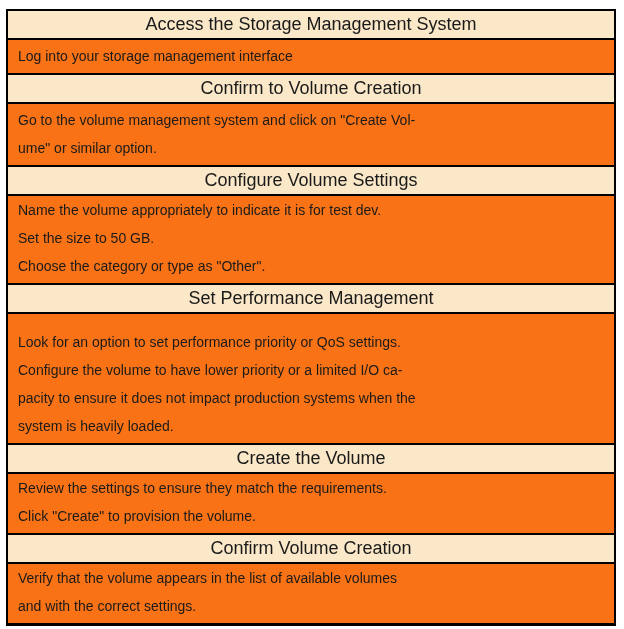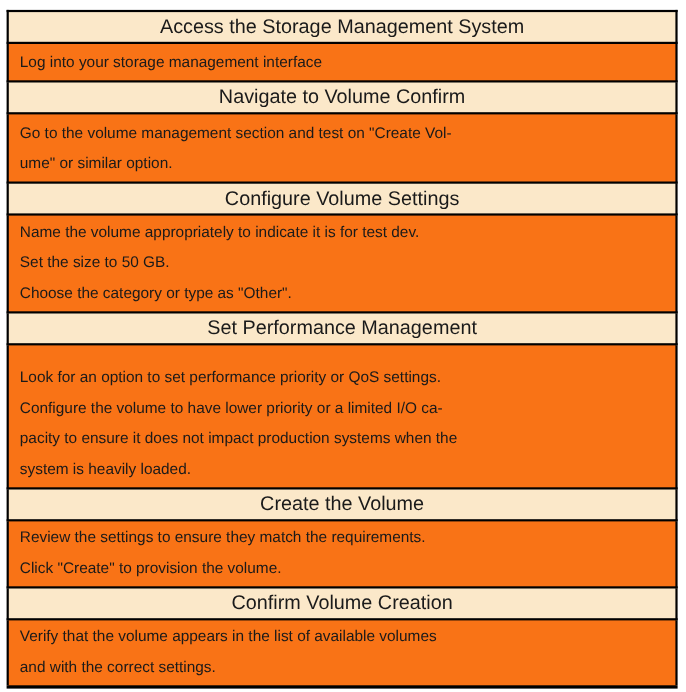--- a/index.html
+++ b/index.html
@@ -55,24 +55,24 @@
   <table class="steps">
     <tbody>
       <tr class="hdr">
         <td>Access the Storage Management System</td>
       </tr>
       <tr class="body">
         <td>Log into your storage management interface</td>
       </tr>
 
       <tr class="hdr">
-        <td>Navigate to Volume Confirm</td>
+        <td>Confirm to Volume Creation</td>
       </tr>
       <tr class="body">
-        <td>Go to the volume management section and test on "Create Vol-
+        <td>Go to the volume management system and click on "Create Vol-
 ume" or similar option.</td>
       </tr>
 
       <tr class="hdr">
         <td>Configure Volume Settings</td>
       </tr>
       <tr class="body pad-md">
         <td>Name the volume appropriately to indicate it is for test dev.
 Set the size to 50 GB.
 Choose the category or type as "Other".</td>

